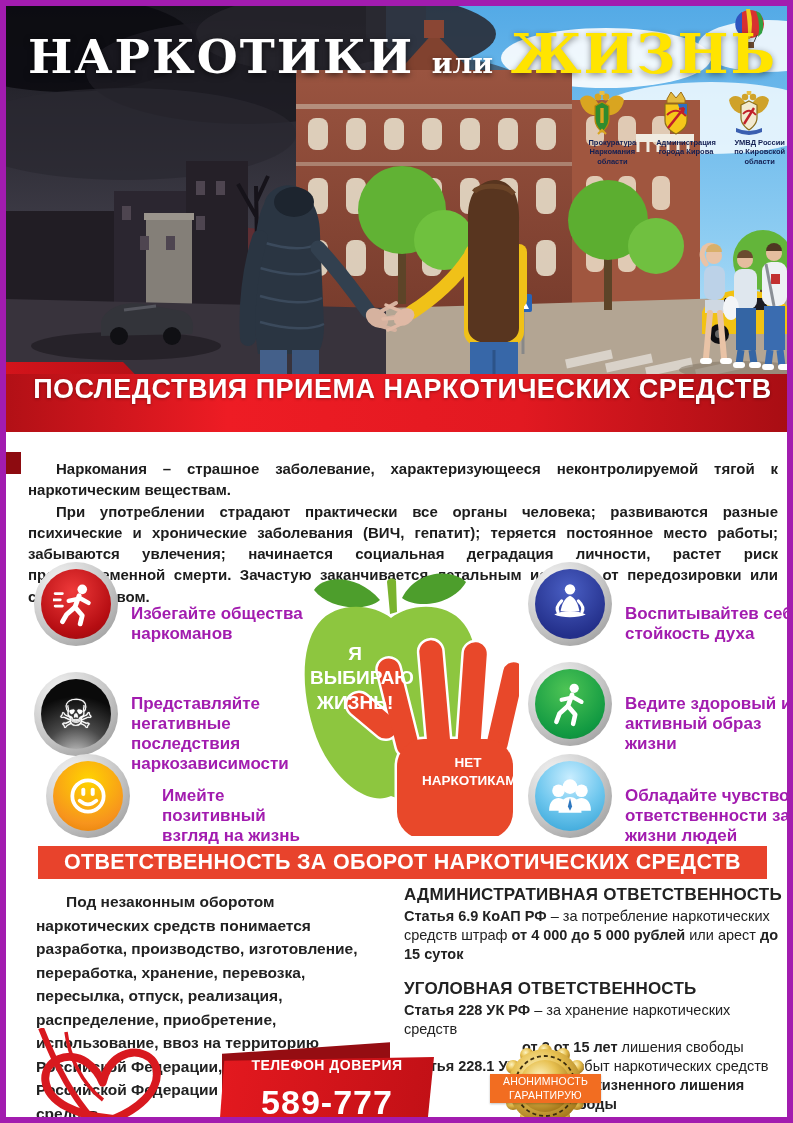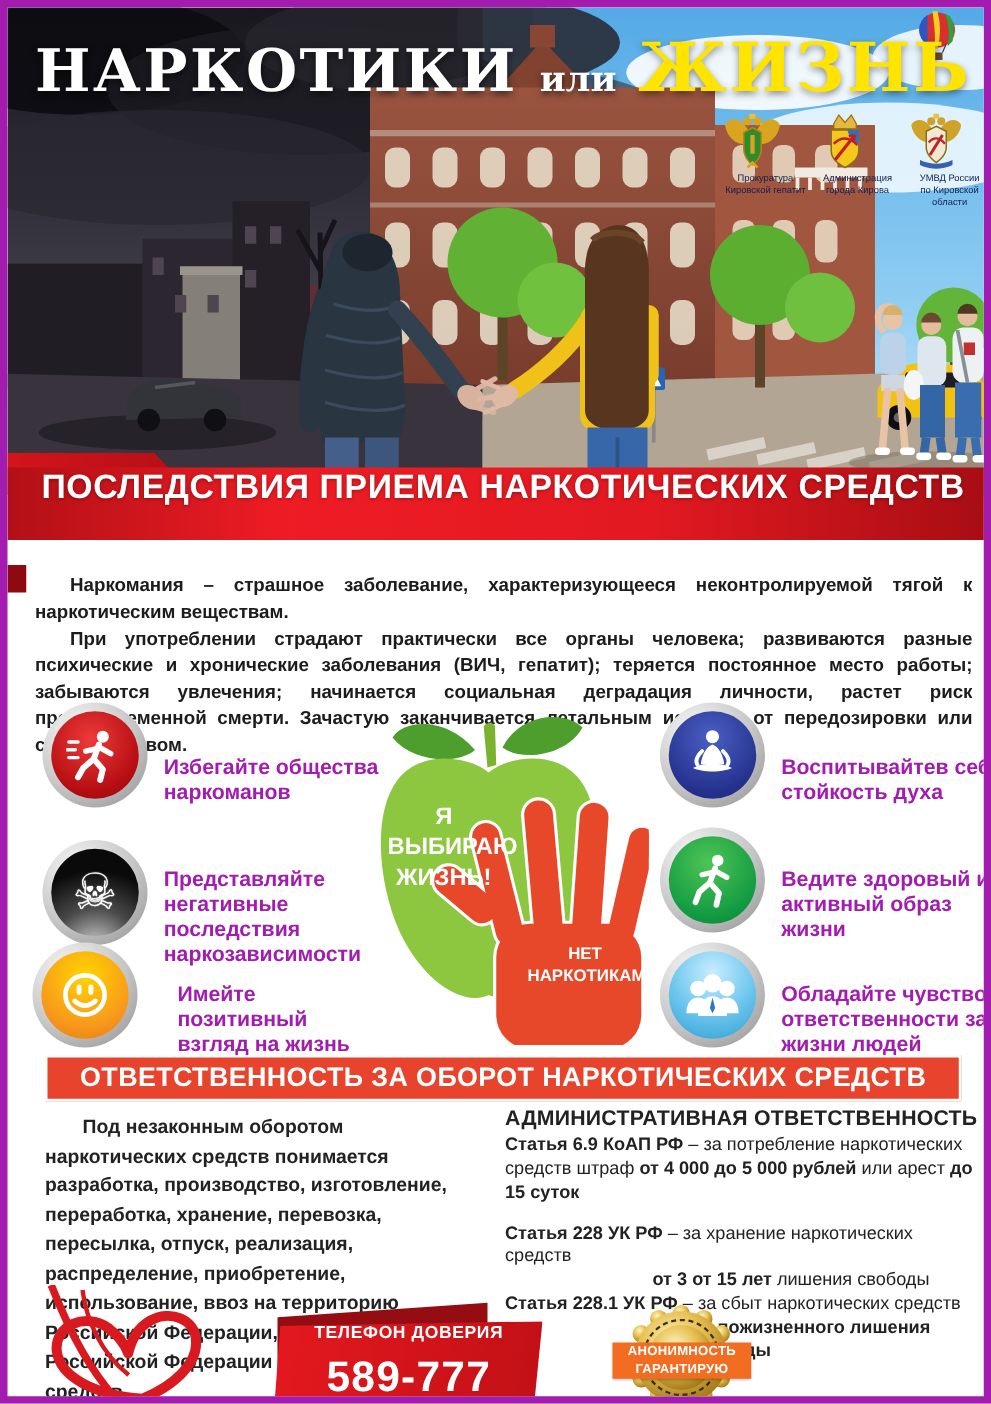--- a/index.html
+++ b/index.html
@@ -9,21 +9,21 @@
   
   .hero{position:absolute;left:0;top:0;width:793px;height:390px;overflow:hidden;}
   .hero svg{display:block;}
   .title{position:absolute;left:0;top:16px;width:100%;text-align:center;white-space:nowrap;
          font-family:"DejaVu Serif",serif;font-weight:700;}
   .title .w1{font-size:47px;color:#fff;letter-spacing:2px;text-shadow:0 2px 6px rgba(0,0,0,.6);}
   .title .w2{font-size:28px;color:#fff;margin:0 12px;text-shadow:0 2px 5px rgba(0,0,0,.6);}
   .title .w3{font-size:54px;color:#ffe400;letter-spacing:2px;text-shadow:0 2px 6px rgba(0,0,0,.45);}
   .emblems{position:absolute;left:572px;top:84px;width:216px;display:flex;gap:5px;}
   .emblem{width:69px;text-align:center;}
-  .emblem .cap{margin-top:2px;font-size:7.5px;font-weight:400;color:#131f52;line-height:1.25;}
+  .emblem .cap{margin-top:2px;font-size:7.5px;font-weight:700;color:#131f52;line-height:1.25;}
 
   
   .ribbon-fold{position:absolute;left:0;top:356px;width:150px;height:34px;
                background:linear-gradient(100deg,#d4141b,#b00f15);
                clip-path:polygon(0 0,78% 0,100% 100%,0 100%);}
   .ribbon-main{position:absolute;left:0;top:368px;width:793px;height:58px;
                background:linear-gradient(90deg,#b21016,#ee1c24 28%,#e21921 65%,#a60d13);
                display:flex;align-items:flex-start;justify-content:center;}
   .ribbon-tail{position:absolute;left:0;top:446px;width:15px;height:22px;background:#8d0b10;}
   .ribbon-main .txt{color:#fff;font-weight:700;font-size:27px;letter-spacing:.5px;
@@ -78,21 +78,21 @@
   .phone .front{position:absolute;left:0;top:9px;width:214px;height:64px;
                 background:linear-gradient(100deg,#e4191f,#c11016);
                 clip-path:polygon(2% 6%,100% 0,97% 100%,0 95%);
                 display:flex;flex-direction:column;align-items:center;justify-content:space-between;}
   .phone .lbl{color:#fff;font-weight:700;font-size:14px;letter-spacing:.5px;}
   .phone .num{color:#fff;font-weight:800;font-size:34px;letter-spacing:1px;line-height:1.05;}
   .medal{position:absolute;left:486px;top:1037px;width:107px;height:86px;}
   .medal .rib{position:absolute;left:-2px;top:31px;width:111px;height:29px;background:#f26d21;
               display:flex;flex-direction:column;align-items:center;justify-content:center;
               box-shadow:0 1px 2px rgba(0,0,0,.25);}
-  .medal .rib div{color:#fff;font-weight:700;font-size:10.5px;line-height:1.25;letter-spacing:.2px;}
+  .medal .rib div{color:#fff;font-weight:400;font-size:10.5px;line-height:1.25;letter-spacing:.2px;}
   .age{position:absolute;left:647px;top:1041px;width:82px;height:82px;border-radius:50%;
        border:9px solid #939598;box-sizing:border-box;
        background:radial-gradient(circle at 35% 28%,#f3702a,#da4d18);
        display:flex;align-items:center;justify-content:center;}
   .age .txt{color:#fff;font-weight:800;font-size:29px;letter-spacing:.5px;
             text-shadow:0 1px 2px rgba(0,0,0,.3);}
 </style>
 </head>
 <body>
 
@@ -322,21 +322,21 @@
           <path d="M25,20 C30,4 42,2 46,10 C44,22 34,28 25,24 Z" fill="#d9a520"></path>
           <circle cx="20" cy="7" r="3.4" fill="#d9a520"></circle>
             <circle cx="28" cy="7" r="3.4" fill="#d9a520"></circle>
           <rect x="21.5" y="1" width="5" height="4" fill="#e8bf45"></rect>
           <path d="M24,12 L31,16 L31,29 C31,37 24,42 24,42 C24,42 17,37 17,29 L17,16 Z" fill="#2e8b2e" stroke="#b8860b" stroke-width="1.2"></path>
           <rect x="22.3" y="18" width="3.4" height="15" fill="#d9a520"></rect>
           <path d="M20,44 L24,40 L28,44" stroke="#d9a520" stroke-width="2" fill="none"></path>
         </svg>
         <div class="cap">
           <div>Прокуратура</div>
-            <div>Кировской гепатит</div>
+            <div>Наркомания области</div>
         </div>
       </div>
       <div class="emblem">
         <svg width="48" height="46" viewBox="0 0 48 46">
           <path d="M15,9 L19,2 L24,8 L29,2 L33,9 L33,13 L15,13 Z" fill="#e3b93f" stroke="#9c6f14" stroke-width="1"></path>
           <path d="M13,14 H35 V31 C35,39 24,44 24,44 C24,44 13,39 13,31 Z" fill="#f5c71a" stroke="#8a6d1a" stroke-width="1.2"></path>
           <path d="M26,14 H35 V25 C30,23 27,19 26,14 Z" fill="#2f6fc1"></path>
           <path d="M16,38 L32,18" stroke="#c0202a" stroke-width="2.6"></path>
           <path d="M32,18 L27,19 M32,18 L31,23" stroke="#c0202a" stroke-width="2"></path>
           <path d="M15,25 Q24,16 34,26" stroke="#c0202a" stroke-width="2" fill="none"></path>
@@ -394,21 +394,21 @@
 
   <div class="tip" style="left:28px;top:648px;">
     <div class="ring">
         <div class="core c-skull">
       <span class="glyph-skull">☠</span>
     </div>
       </div>
     <div class="label">Представляйте негативные последствия наркозависимости</div>
   </div>
 
-  <div class="tip" style="left:20px;top:740px;gap:32px;">
+  <div class="tip" style="left:40px;top:740px;gap:32px;">
     <div class="ring">
         <div class="core c-orange">
       <svg width="46" height="46" viewBox="0 0 44 44">
         <circle cx="22" cy="22" r="15" stroke="#fff" stroke-width="3.6" fill="none"></circle>
         <rect x="15.6" y="14" width="3.8" height="8" rx="1.9" fill="#fff"></rect>
         <rect x="24.6" y="14" width="3.8" height="8" rx="1.9" fill="#fff"></rect>
         <path d="M14,26.5 Q22,33.5 30,26.5" stroke="#fff" stroke-width="3.6" fill="none" stroke-linecap="round"></path>
       </svg>
     </div>
       </div>
@@ -499,20 +499,21 @@
   <div class="liab-left">
     <p>Под незаконным оборотом наркотических средств понимается разработка, производство, изготовление, переработка, хранение, перевозка, пересылка, отпуск, реализация, распределение, приобретение, использование, ввоз на территорию Российской Федерации,вывоз с территории Российской Федерации наркотических средств.</p>
   </div>
 
   <div class="liab-right">
     <div class="blk">
       <h3>АДМИНИСТРАТИВНАЯ ОТВЕТСТВЕННОСТЬ</h3>
       <div><span class="b">Статья 6.9 КоАП РФ</span><span> – за потребление наркотических средств штраф </span><span class="b">от 4 000 до 5 000 рублей</span><span> или арест </span><span class="b">до 15 суток</span></div>
     </div>
     <div class="blk">
+      <h3>УГОЛОВНАЯ ОТВЕТСТВЕННОСТЬ</h3>
       <div><span class="b">Статья 228 УК РФ</span><span> – за хранение наркотических средств</span></div>
       <div class="term"><span class="b">от 3 от 15 лет</span><span> лишения свободы</span></div>
       <div><span class="b">Статья 228.1 УК РФ</span><span> – за сбыт наркотических средств</span></div>
       <div class="term2">до пожизненного лишения свободы</div>
     </div>
   </div>
 
   <svg class="heart" width="200" height="100" viewBox="0 0 200 100">
     <path d="M30,0 C45,38 62,72 90,100" stroke="#d8191f" stroke-width="6" fill="none"></path>
     <g transform="rotate(-14 95 60)">

